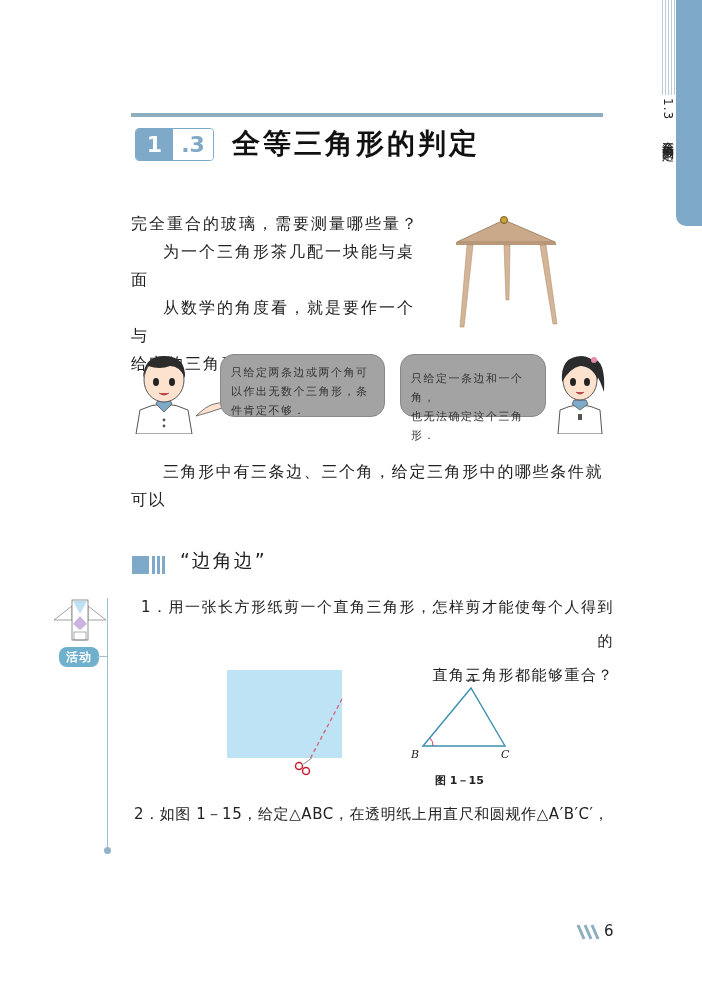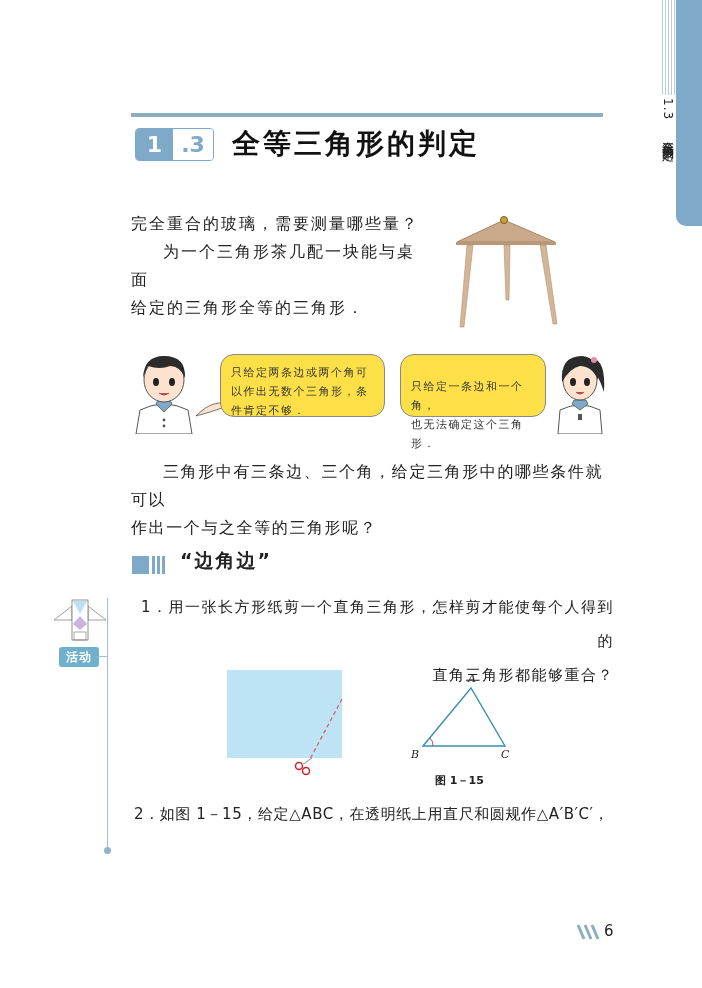--- a/index.html
+++ b/index.html
@@ -22,31 +22,31 @@
   .sec-badge .a { width:37px; background:#7ea9c8; color:#fff; display:flex; align-items:center; justify-content:center; }
   .sec-badge .b { flex:1; background:#fff; color:#7ea9c8; display:flex; align-items:center; justify-content:center; }
   .sec-title { left:232px; top:125px; font-family:"DejaVu Sans",sans-serif; font-weight:bold; font-size:28px; letter-spacing:3px; color:#111; }
 
   .para { font-size:16px; line-height:28px; letter-spacing:2px; }
 
   
   .table-svg { left:452px; top:212px; }
 
   
-  .bubble { border:1.5px solid #888; border-radius:14px; background:#fde047; font-size:11px; line-height:19px;
+  .bubble { border:1.5px solid #888; border-radius:14px; background:#a3a3a3; font-size:11px; line-height:19px;
             letter-spacing:1.5px; padding:8px 10px; box-sizing:border-box; color:#333; }
 
   
   .sub-icon { left:132px; top:556px; width:34px; height:18px; }
-  .sub-title { left:180px; top:548px; font-family:"DejaVu Sans",sans-serif; font-weight:bold; font-size:19px; letter-spacing:2px; }
+  .sub-title { left:180px; top:548px; font-family:"DejaVu Sans",sans-serif; font-weight:normal; font-size:19px; letter-spacing:2px; }
 
   .act-line { left:107px; top:598px; width:1px; height:252px; background:#9fbfd2; }
   .act-dot { left:104px; top:847px; width:7px; height:7px; border-radius:50%; background:#8fb3c8; }
   .act-tick { left:97px; top:656px; width:10px; height:1px; background:#9fbfd2; }
-  .act-badge { left:59px; top:647px; width:40px; height:20px; background:#6fb0cc; color:#fff; border-radius:3px;
+  .act-badge { left:59px; top:647px; width:40px; height:20px; background:#6fb0cc; color:#fff; border-radius:8px;
                font-family:"DejaVu Sans",sans-serif; font-size:12px; font-weight:bold; text-align:center; line-height:20px; letter-spacing:1px; }
 
   .q { font-family:"DejaVu Sans",sans-serif; font-size:15px; line-height:34px; letter-spacing:1.5px; }
   .fig-caption { left:435px; top:773px; font-family:"DejaVu Sans",sans-serif; font-weight:bold; font-size:11px; }
   .page-num { left:604px; top:922px; font-family:"DejaVu Sans",sans-serif; font-size:15px; color:#222; }
 </style>
 </head>
 <body>
 
 <div class="abs side-lines">
@@ -64,20 +64,21 @@
 <div class="abs top-rule"></div>
 <div class="abs sec-badge">
   <span class="a">1</span>
   <span class="b">.3</span>
 </div>
 <div class="abs sec-title">全等三角形的判定</div>
 
 <div class="abs para" style="left:131px;top:210px;width:300px;">
   <div>完全重合的玻璃，需要测量哪些量？</div>
   <div style="text-indent:32px">为一个三角形茶几配一块能与桌面</div>
+  <div style="text-indent:32px">从数学的角度看，就是要作一个与</div>
   <div>给定的三角形全等的三角形．</div>
 </div>
 
 <svg class="abs table-svg" width="120" height="120" viewBox="0 0 120 120">
   <polygon points="5,30 52,8 103,30" fill="#c9a98a" stroke="#a5876a" stroke-width="1"></polygon>
   <rect x="4" y="30" width="100" height="3" fill="#b89878"></rect>
   <circle cx="52" cy="8" r="3.5" fill="#c9a23a" stroke="#7a5c1a" stroke-width="1"></circle>
   <polygon points="15,33 21,33 12,115 8,115" fill="#d4b597" stroke="#b29272" stroke-width="0.6"></polygon>
   <polygon points="52,33 58,33 57,88 54,88" fill="#d4b597" stroke="#b29272" stroke-width="0.6"></polygon>
   <polygon points="88,33 94,33 105,112 101,112" fill="#d4b597" stroke="#b29272" stroke-width="0.6"></polygon>
@@ -96,40 +97,39 @@
 </svg>
 <svg class="abs" style="left:196px;top:396px" width="30" height="22" viewBox="0 0 30 22">
   <path d="M0,20 Q10,10 18,8 L28,6 L26,12 L14,16 Z" fill="#fde3cf" stroke="#555" stroke-width="0.8"></path>
 </svg>
 <div class="abs bubble" style="left:220px;top:354px;width:165px;height:63px;">
   <div>只给定两条边或两个角可</div>
   <div>以作出无数个三角形，条</div>
   <div>件肯定不够．</div>
 </div>
 
-<div class="abs bubble" style="left:400px;top:354px;width:146px;height:63px;padding-top:22px;">
+<div class="abs bubble" style="left:400px;top:354px;width:146px;height:63px;padding-top:14px;">
   <div>只给定一条边和一个角，</div>
   <div>也无法确定这个三角形．</div>
 </div>
 <svg class="abs" style="left:552px;top:350px" width="56" height="84" viewBox="0 0 56 84">
   <path d="M6,84 L8,60 Q28,50 48,60 L50,84 Z" fill="#fff" stroke="#555" stroke-width="1"></path>
   <path d="M20,54 L28,60 L36,54 L34,50 L22,50 Z" fill="#7ea9c8" stroke="#555" stroke-width="0.8"></path>
   <rect x="26" y="64" width="4" height="6" fill="#555"></rect>
   <path d="M40,8 Q54,10 52,42 Q48,30 44,24 Z" fill="#2b2b2b"></path>
   <ellipse cx="28" cy="30" rx="17" ry="20" fill="#fde3cf" stroke="#555" stroke-width="1"></ellipse>
   <path d="M10,32 Q8,6 30,6 Q48,8 46,30 Q40,16 28,16 Q18,18 10,32 Z" fill="#2b2b2b"></path>
   <circle cx="42" cy="10" r="3" fill="#e58aa8"></circle>
   <ellipse cx="21" cy="32" rx="3" ry="4" fill="#222"></ellipse>
     <ellipse cx="35" cy="32" rx="3" ry="4" fill="#222"></ellipse>
   <path d="M24,42 Q28,46 32,42" fill="#c44" stroke="#844" stroke-width="0.8"></path>
 </svg>
 
 <div class="abs para" style="left:131px;top:458px;width:480px;letter-spacing:1.6px;">
   <div style="text-indent:32px">三角形中有三条边、三个角，给定三角形中的哪些条件就可以</div>
-  <div>作出一个与之全等的三角形呢？</div>
 </div>
 
 <svg class="abs sub-icon" viewBox="0 0 34 18">
   <rect x="0" y="0" width="17" height="18" fill="#7ea9c8"></rect>
   <rect x="20" y="0" width="3" height="18" fill="#7ea9c8"></rect>
   <rect x="25" y="0" width="3" height="18" fill="#7ea9c8"></rect>
   <rect x="30" y="0" width="3" height="18" fill="#7ea9c8"></rect>
 </svg>
 <div class="abs sub-title">“边角边”</div>
 

